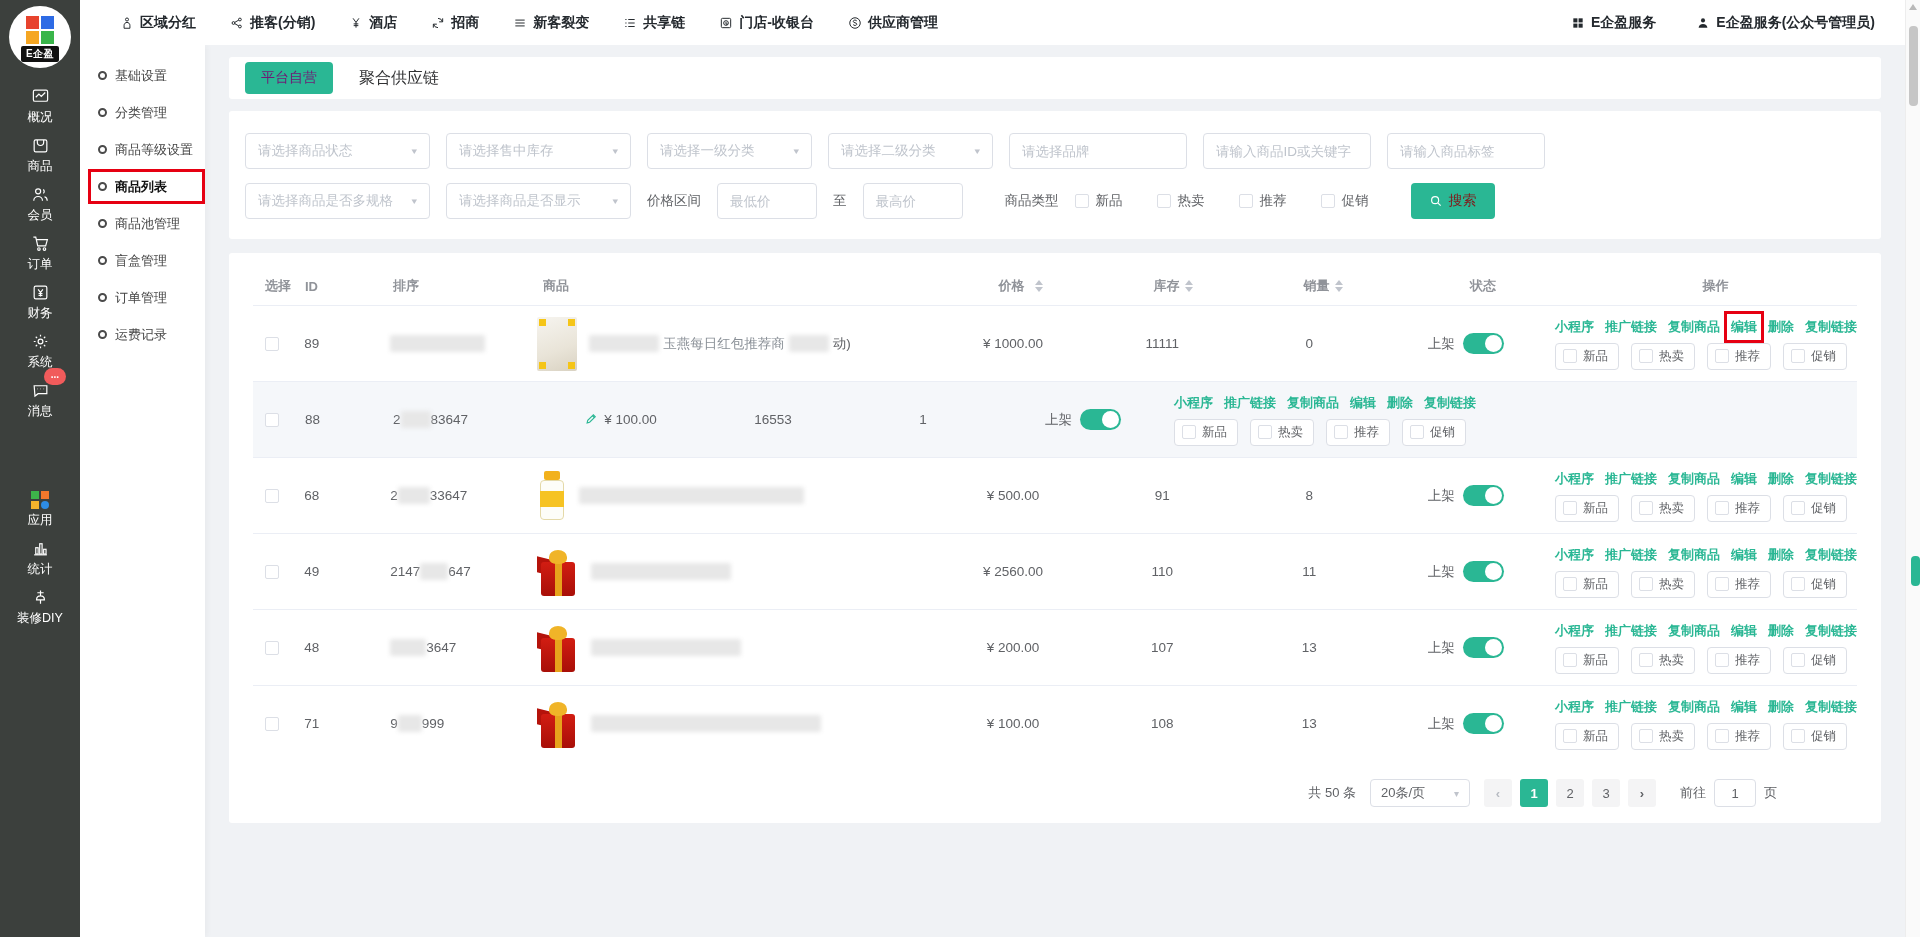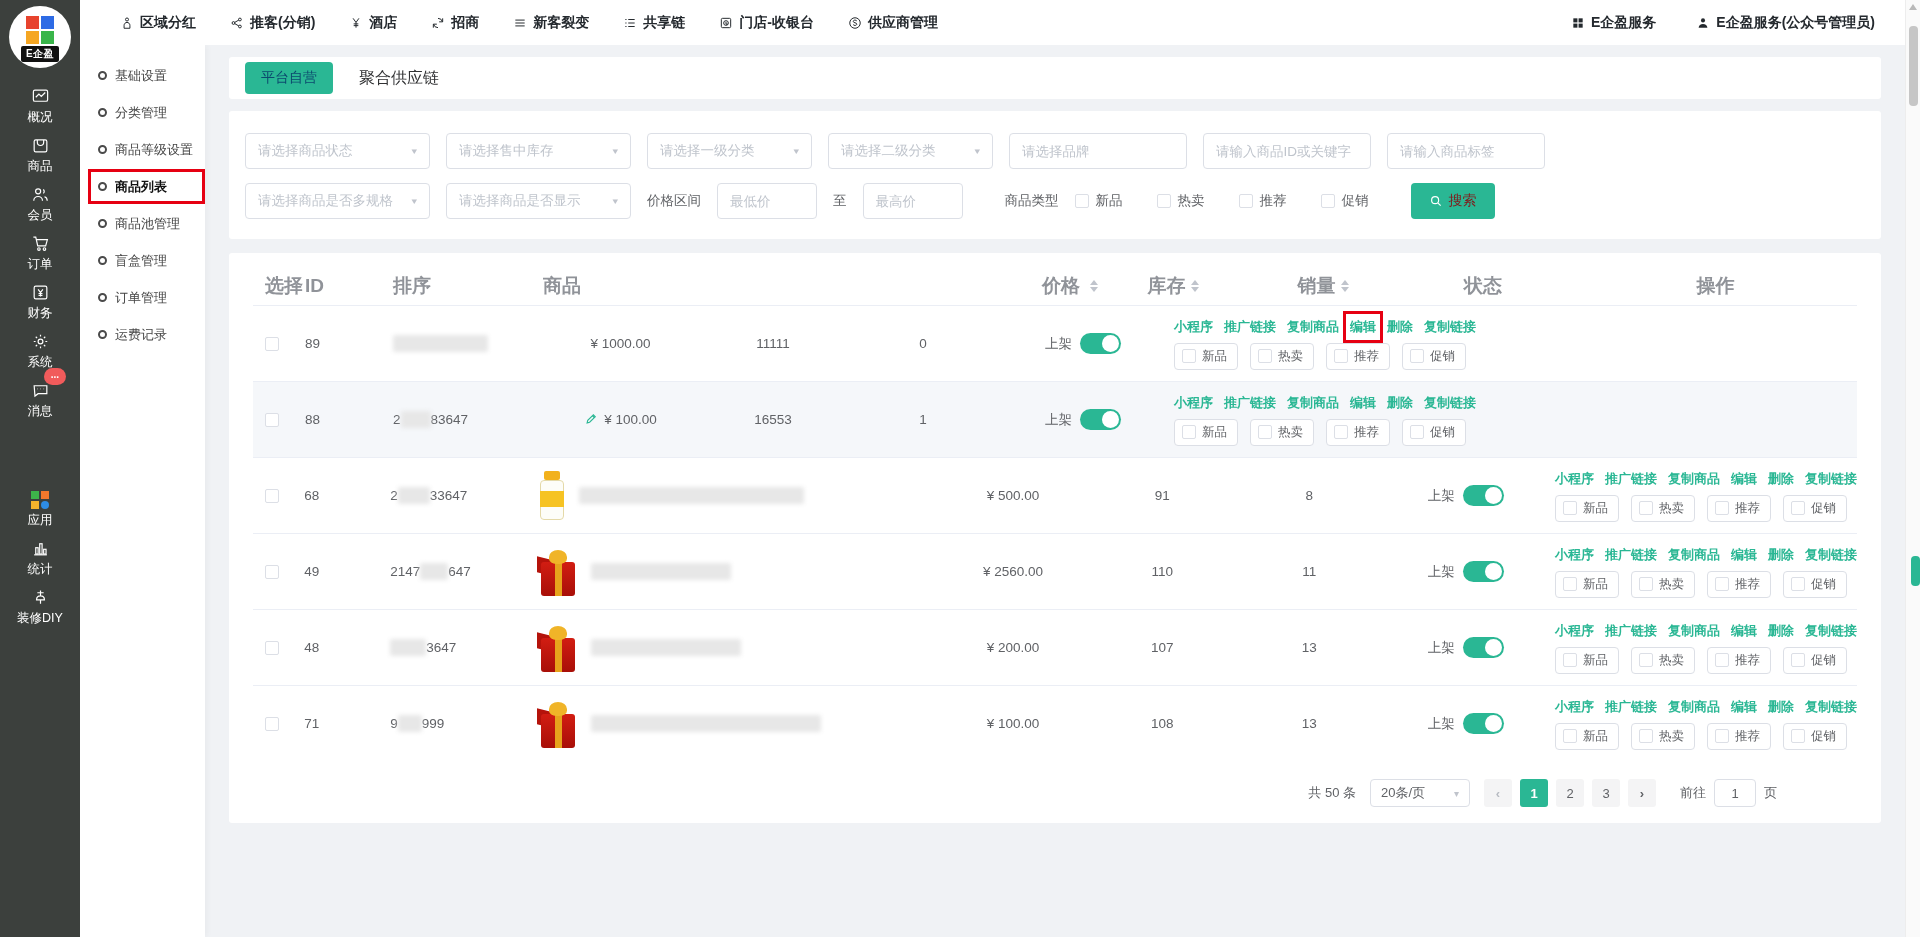--- a/index.html
+++ b/index.html
@@ -34,21 +34,21 @@
   .submenu-item { position:relative; height:37px; display:flex; align-items:center; gap:8px; padding-left:18px; font-size:13px; color:#444; cursor:pointer; }
   .submenu-item .ring { width:9px; height:9px; border:2px solid #4a4a4a; border-radius:50%; flex:none; }
   .submenu-item.active { font-weight:bold; color:#111; }
   .red-frame { position:absolute; left:8px; right:0; top:1px; bottom:1px; border:3px solid #e60012; pointer-events:none; }
 
   
   .main { position:absolute; left:205px; top:45px; right:15px; bottom:0; background:#f0f2f5; padding:12px 24px 0; overflow:hidden; }
   .card { background:#fff; border-radius:3px; }
 
   .tab-card { height:42px; display:flex; align-items:center; padding-left:16px; gap:26px; margin-bottom:12px; }
-  .tab-active { background:#2ab794; color:#0c4a6e; font-size:14px; padding:7px 16px; border-radius:4px; cursor:pointer; }
+  .tab-active { background:#2ab794; color:#701a75; font-size:14px; padding:7px 16px; border-radius:4px; cursor:pointer; }
   .tab-plain { font-size:16px; color:#303133; cursor:pointer; }
 
   .filter-card { padding:22px 16px 20px; margin-bottom:14px; }
   .frow { display:flex; align-items:center; gap:16px; }
   .frow + .frow { margin-top:14px; }
   .sel, .inp { height:36px; border:1px solid #dcdfe6; border-radius:4px; background:#fff; display:flex; align-items:center; padding:0 12px; font-size:13.5px; color:#bfc4cc; }
   .sel { justify-content:space-between; cursor:pointer; }
   .sel .caret { color:#c0c4cc; font-size:11px; transform:scaleY(0.8); }
   input.inp { color:#606266; }
   input.inp::placeholder { color:#bfc4cc; }
@@ -57,38 +57,38 @@
   .cb { width:14px; height:14px; border:1px solid #dcdfe6; border-radius:2px; background:#fff; flex:none; display:inline-block; }
   .search-btn { height:36px; background:#2ab794; color:#7f1d1d; border:none; border-radius:4px; font-size:14px; padding:0 18px; display:flex; align-items:center; gap:6px; cursor:pointer; margin-left:26px; }
   .search-btn svg { width:14px; height:14px; stroke:#fff; fill:none; stroke-width:2; }
 
   .table-card { padding:14px 24px 16px; }
   .batch-row { display:flex; align-items:center; gap:12px; margin-bottom:16px; }
   .batch-row .allsel { display:flex; align-items:center; gap:6px; font-size:13.5px; color:#606266; }
   .batch-btn { border:1px solid #dcdfe6; background:#fff; border-radius:4px; padding:8px 15px; font-size:13px; color:#606266; cursor:pointer; }
 
   .thead, .trow { display:flex; align-items:center; }
-  .thead { height:38px; font-size:19px; font-weight:bold; color:#909399; }
+  .thead { height:38px; font-size:13px; font-weight:bold; color:#909399; }
   .trow { height:76px; border-top:1px solid #ebeef5; font-size:13.5px; color:#606266; }
   .trow.hovered { background:#f5f7fa; }
   .col-select { width:52px; display:flex; justify-content:flex-start; padding-left:12px; }
   .col-id { width:88px; }
   .col-sort { width:150px; display:flex; align-items:center; }
   .col-product { flex:0 0 400px; display:flex; align-items:center; gap:12px; overflow:hidden; }
   .col-price { width:155px; display:flex; align-items:center; justify-content:center; gap:5px; }
   .col-stock { width:150px; text-align:center; }
   .col-sales { width:150px; text-align:center; }
   .col-status { width:170px; display:flex; align-items:center; justify-content:center; gap:8px; }
   .col-actions { flex:1; display:flex; flex-direction:column; align-items:flex-start; gap:7px; padding-left:6px; }
   .sorter { display:inline-flex; flex-direction:column; margin-left:5px; gap:2px; }
   .sorter i { width:0; height:0; border-left:4px solid transparent; border-right:4px solid transparent; }
   .sorter .up { border-bottom:5px solid #c0c4cc; }
   .sorter .dn { border-top:5px solid #c0c4cc; }
   .hcell { display:flex; align-items:center; }
-  .hcell.center { justify-content:flex-end; }
+  .hcell.center { justify-content:center; }
 
   .blurbar { display:inline-block; height:17px; background:#e7e7e7; border-radius:2px; filter:blur(2px); vertical-align:middle; }
   .pname { display:flex; align-items:center; gap:4px; white-space:nowrap; }
   .pname .ghost { color:#8a9097; filter:blur(0.6px); }
   .pname .tail { color:#606266; }
 
   .pimg { flex:none; position:relative; border-radius:2px; overflow:hidden; }
   .pimg.photo { width:40px; height:54px; background:linear-gradient(160deg,#f6f4ef 0%,#e9e4d8 60%,#d9d2c2 100%); }
   .pimg.photo .ytag{ position:absolute; width:7px; height:7px; background:#f5c518; }
   .pimg.spa { width:46px; height:42px; background:linear-gradient(180deg,#e9d2bd 0%,#d7b093 55%,#c09878 100%); }
@@ -439,20 +439,34 @@
     </div>
 
     <div class="trow">
       <div class="col-select">
           <span class="cb"></span>
         </div>
       <div class="col-id">89</div>
       <div class="col-sort">
           <span class="blurbar" style="width:95px"></span>
         </div>
+      <div class="col-product">
+        <span class="pimg photo">
+            <span class="ytag" style="left:2px;top:2px"></span>
+            <span class="ytag" style="right:2px;top:2px"></span>
+            <span class="ytag" style="left:2px;bottom:2px"></span>
+            <span class="ytag" style="right:2px;bottom:2px"></span>
+          </span>
+        <span class="pname">
+            <span class="blurbar" style="width:70px"></span>
+            <span class="ghost">玉燕每日红包推荐商</span>
+            <span class="blurbar" style="width:40px"></span>
+            <span class="tail">动)</span>
+          </span>
+      </div>
       <div class="col-price">
           <span>¥ 1000.00</span>
         </div>
       <div class="col-stock">11111</div>
       <div class="col-sales">0</div>
       <div class="col-status">
           <span>上架</span>
           <span class="toggle">
             <span class="knob"></span>
           </span>

